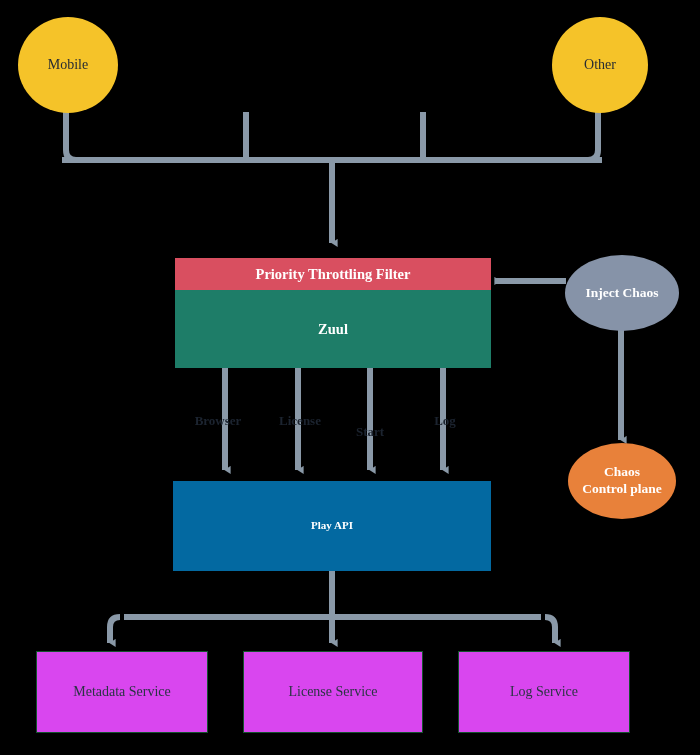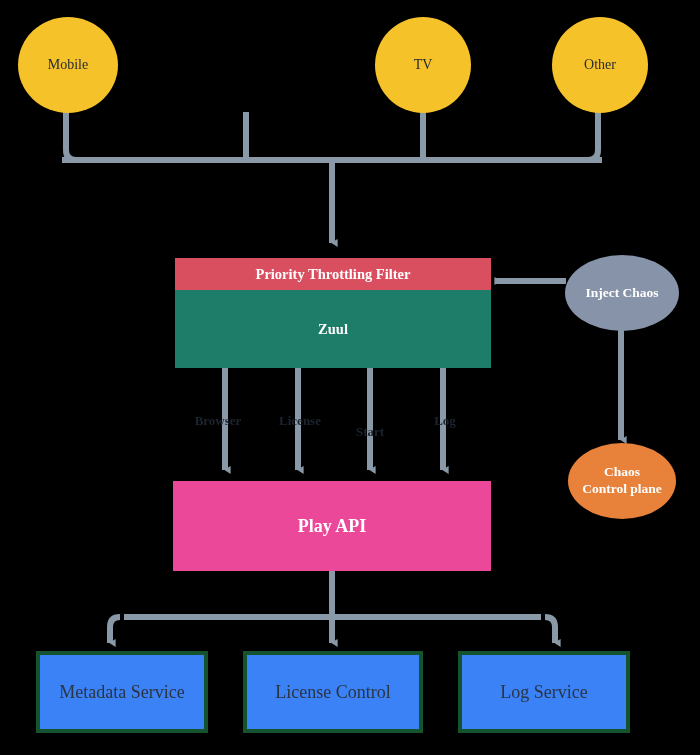--- a/index.html
+++ b/index.html
@@ -46,32 +46,32 @@
   }
   .zuul-body {
     background: #1e7d68;
     color: #ffffff;
     font-size: 14.5px;
     font-weight: bold;
   }
 
   
   .play-api {
-    background: #ec4899;
+    background: #0369a1;
     color: #ffffff;
-    font-size: 18px;
+    font-size: 11px;
     font-weight: bold;
   }
 
   
   .service {
-    background: #3b82f6;
+    background: #d946ef;
     color: #2b3444;
-    font-size: 18px;
-    border: 4px solid #14532d;
+    font-size: 14px;
+    border: 1px solid #14532d;
   }
 
   
   .ellipse {
     border-radius: 50%;
     color: #ffffff;
     font-size: 13.5px;
     font-weight: bold;
   }
   .inject-chaos { background: #8693a8; align-items: center; }
@@ -139,23 +139,20 @@
 
       <path d="M120,617 Q110,617 110,627 L110,643" marker-end="url(#arrowDown)"></path>
       <path d="M332,617 L332,643" marker-end="url(#arrowDown)"></path>
       <path d="M545,617 Q555,617 555,627 L555,643" marker-end="url(#arrowDown)"></path>
     </g>
   </svg>
 
   <div class="node client" style="left:18px; top:17px; width:100px; height:96px;">
     <span>Mobile</span>
   </div>
-  <div class="node client" style="left:375px; top:17px; width:96px; height:96px;">
-    <span>TV</span>
-  </div>
   <div class="node client" style="left:552px; top:17px; width:96px; height:96px;">
     <span>Other</span>
   </div>
 
   <div class="node filter-bar" style="left:175px; top:258px; width:316px; height:32px;">
     <span>Priority Throttling Filter</span>
   </div>
   <div class="node zuul-body" style="left:175px; top:290px; width:316px; height:78px;">
     <span>Zuul</span>
   </div>
@@ -174,21 +171,21 @@
   </div>
 
   <div class="node play-api" style="left:173px; top:481px; width:318px; height:90px;">
     <span>Play API</span>
   </div>
 
   <div class="node service" style="left:36px; top:651px; width:172px; height:82px;">
     <span>Metadata Service</span>
   </div>
   <div class="node service" style="left:243px; top:651px; width:180px; height:82px;">
-    <span>License Control</span>
+    <span>License Service</span>
   </div>
   <div class="node service" style="left:458px; top:651px; width:172px; height:82px;">
     <span>Log Service</span>
   </div>
 
   <div class="node ellipse inject-chaos" style="left:565px; top:255px; width:114px; height:76px;">
     <span>Inject Chaos</span>
   </div>
   <div class="node ellipse chaos-plane" style="left:568px; top:443px; width:108px; height:76px; flex-direction:column;">
     <span>Chaos</span>

